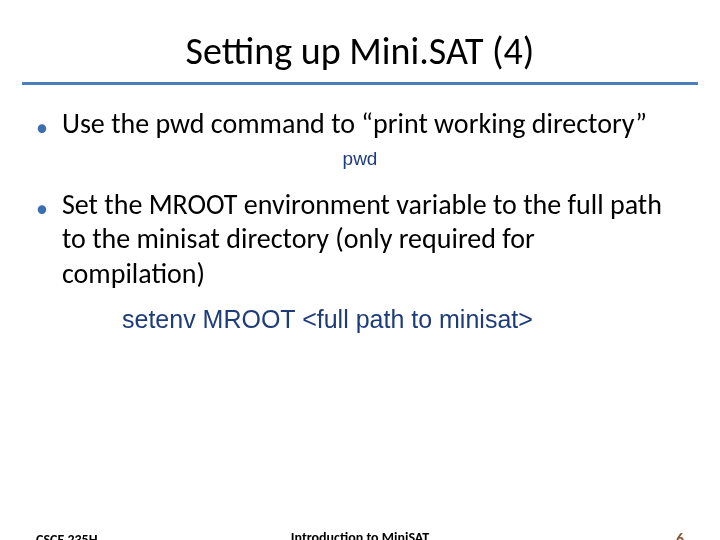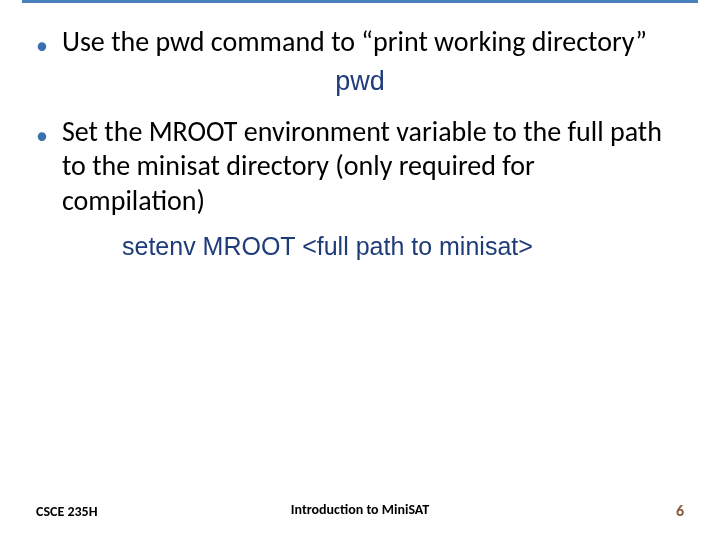--- a/index.html
+++ b/index.html
@@ -47,21 +47,21 @@
     margin-right: 14px;
     margin-top: 6px;
     flex: 0 0 auto;
   }
   .bullet .txt {
     flex: 1 1 auto;
   }
   .cmd {
     text-align: center;
     font-family: Arial, sans-serif;
-    font-size: 27px;
+    font-size: 19px;
     color: #1f3c7a;
     margin: 6px 0 18px 0;
   }
   .cmd2 {
     font-family: Arial, sans-serif;
     font-size: 25px;
     color: #1f3c7a;
     margin: 14px 0 0 86px;
   }
   .footer {
@@ -94,20 +94,21 @@
     color: #8a5a3a;
     z-index: 2;
   }
   .footer .left, .footer .right { z-index: 2; position: relative; }
 </style>
 </head>
 <body>
 
 <div class="slide">
 
+  <div class="title">Setting up Mini.SAT (4)</div>
   <hr class="rule">
 
   <div class="content">
 
     <div class="bullet">
       <span class="dot">•</span>
       <span class="txt">Use the pwd command to “print working directory”</span>
     </div>
 
     <div class="cmd">pwd</div>

